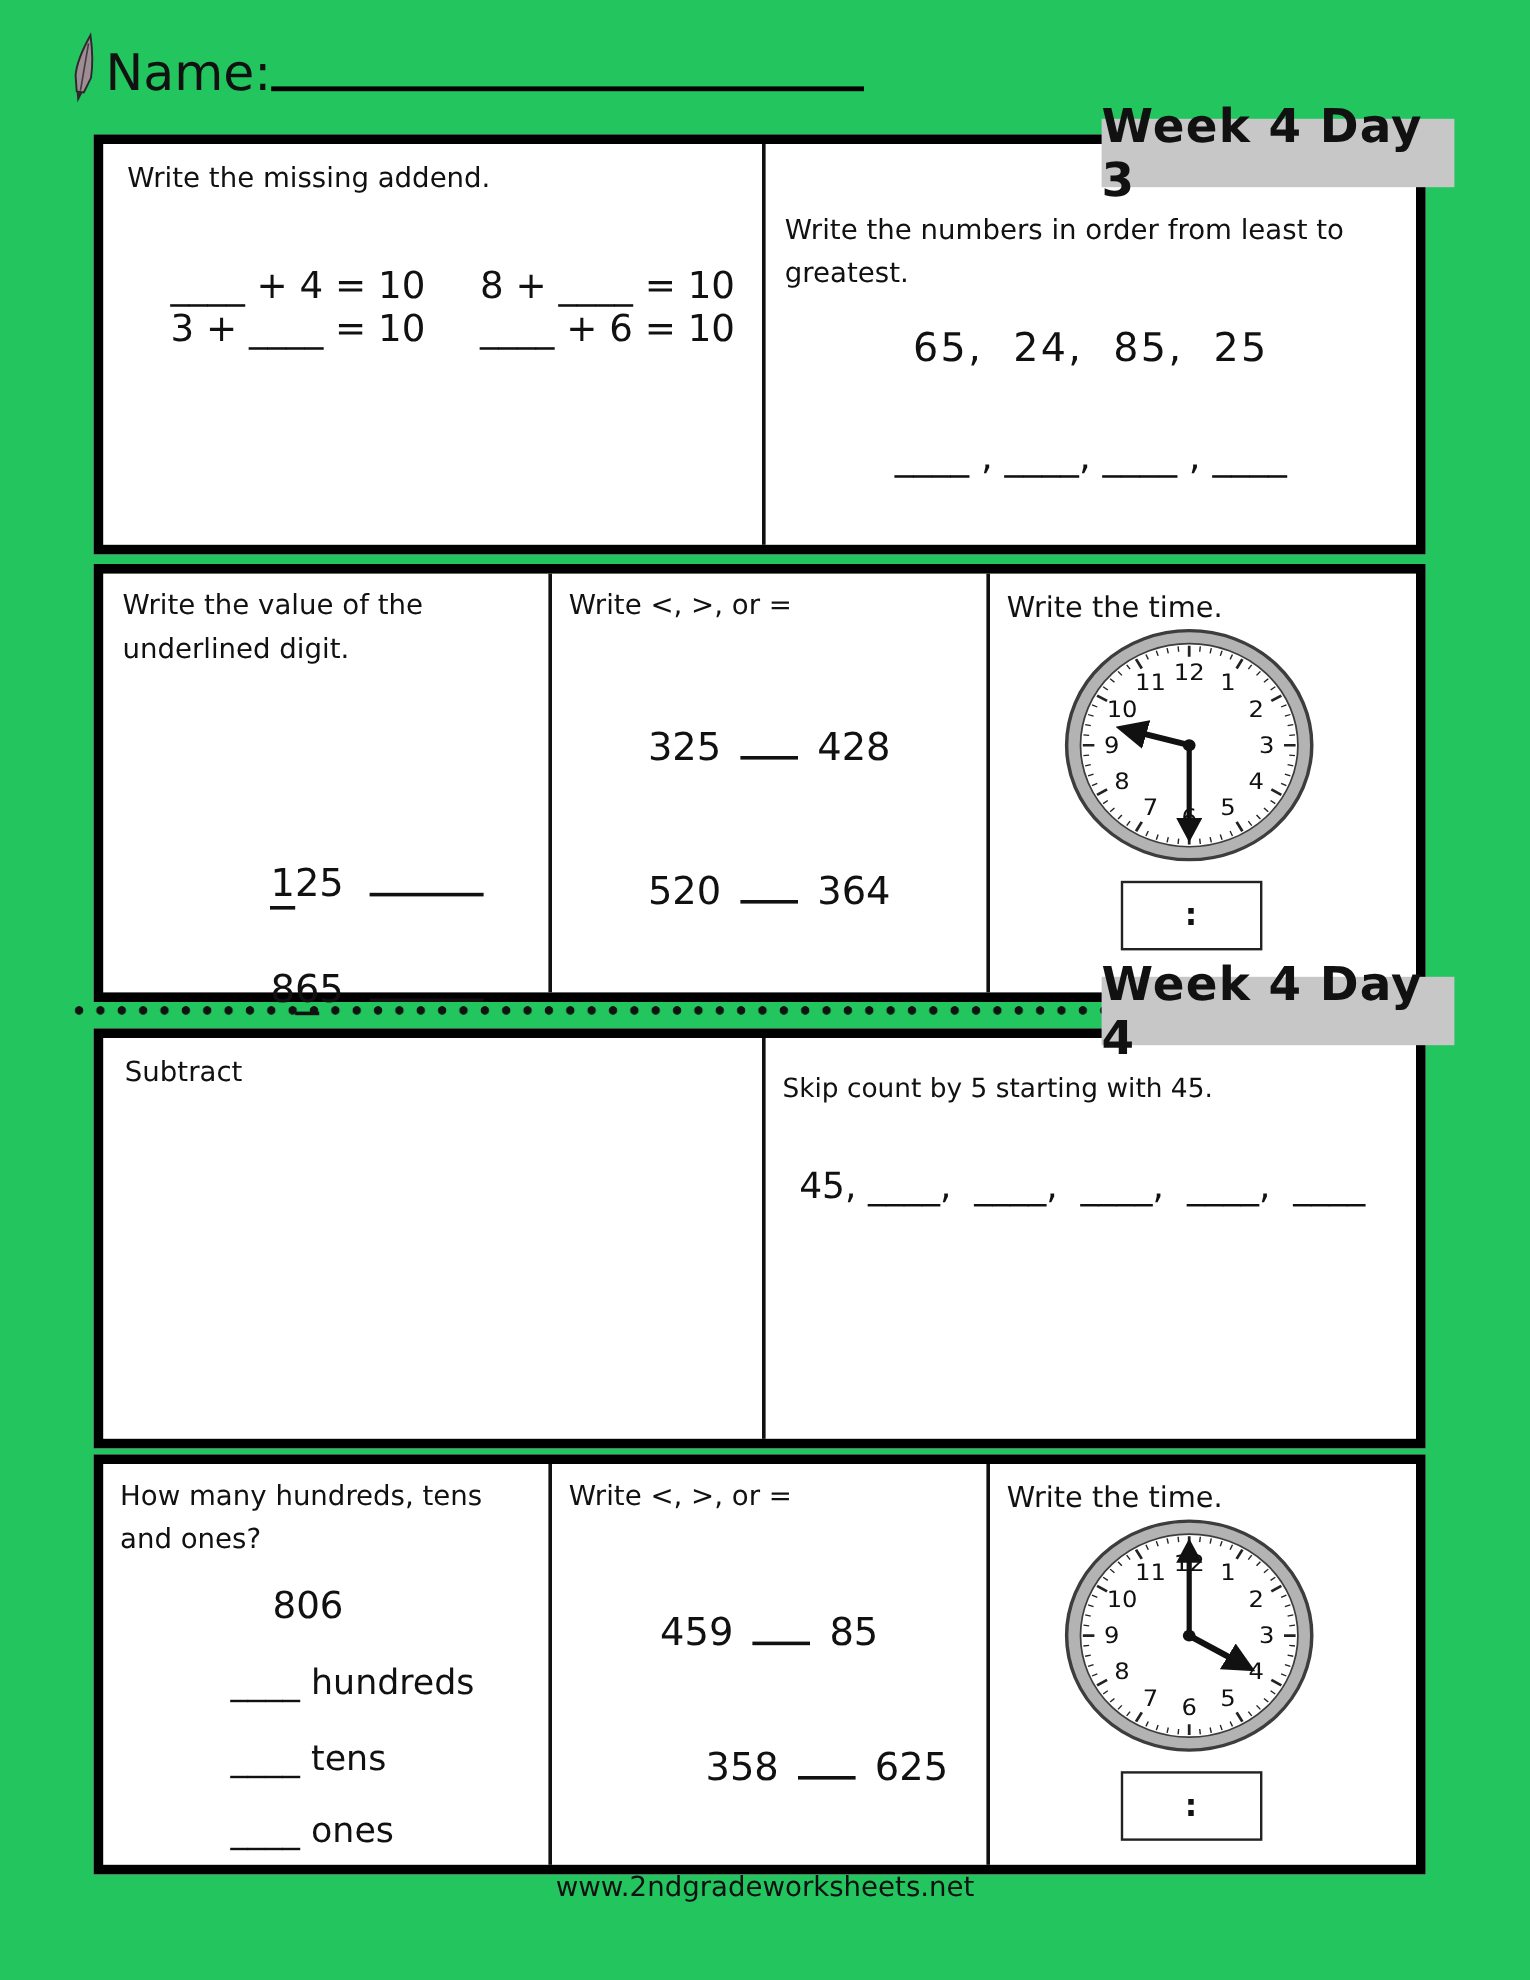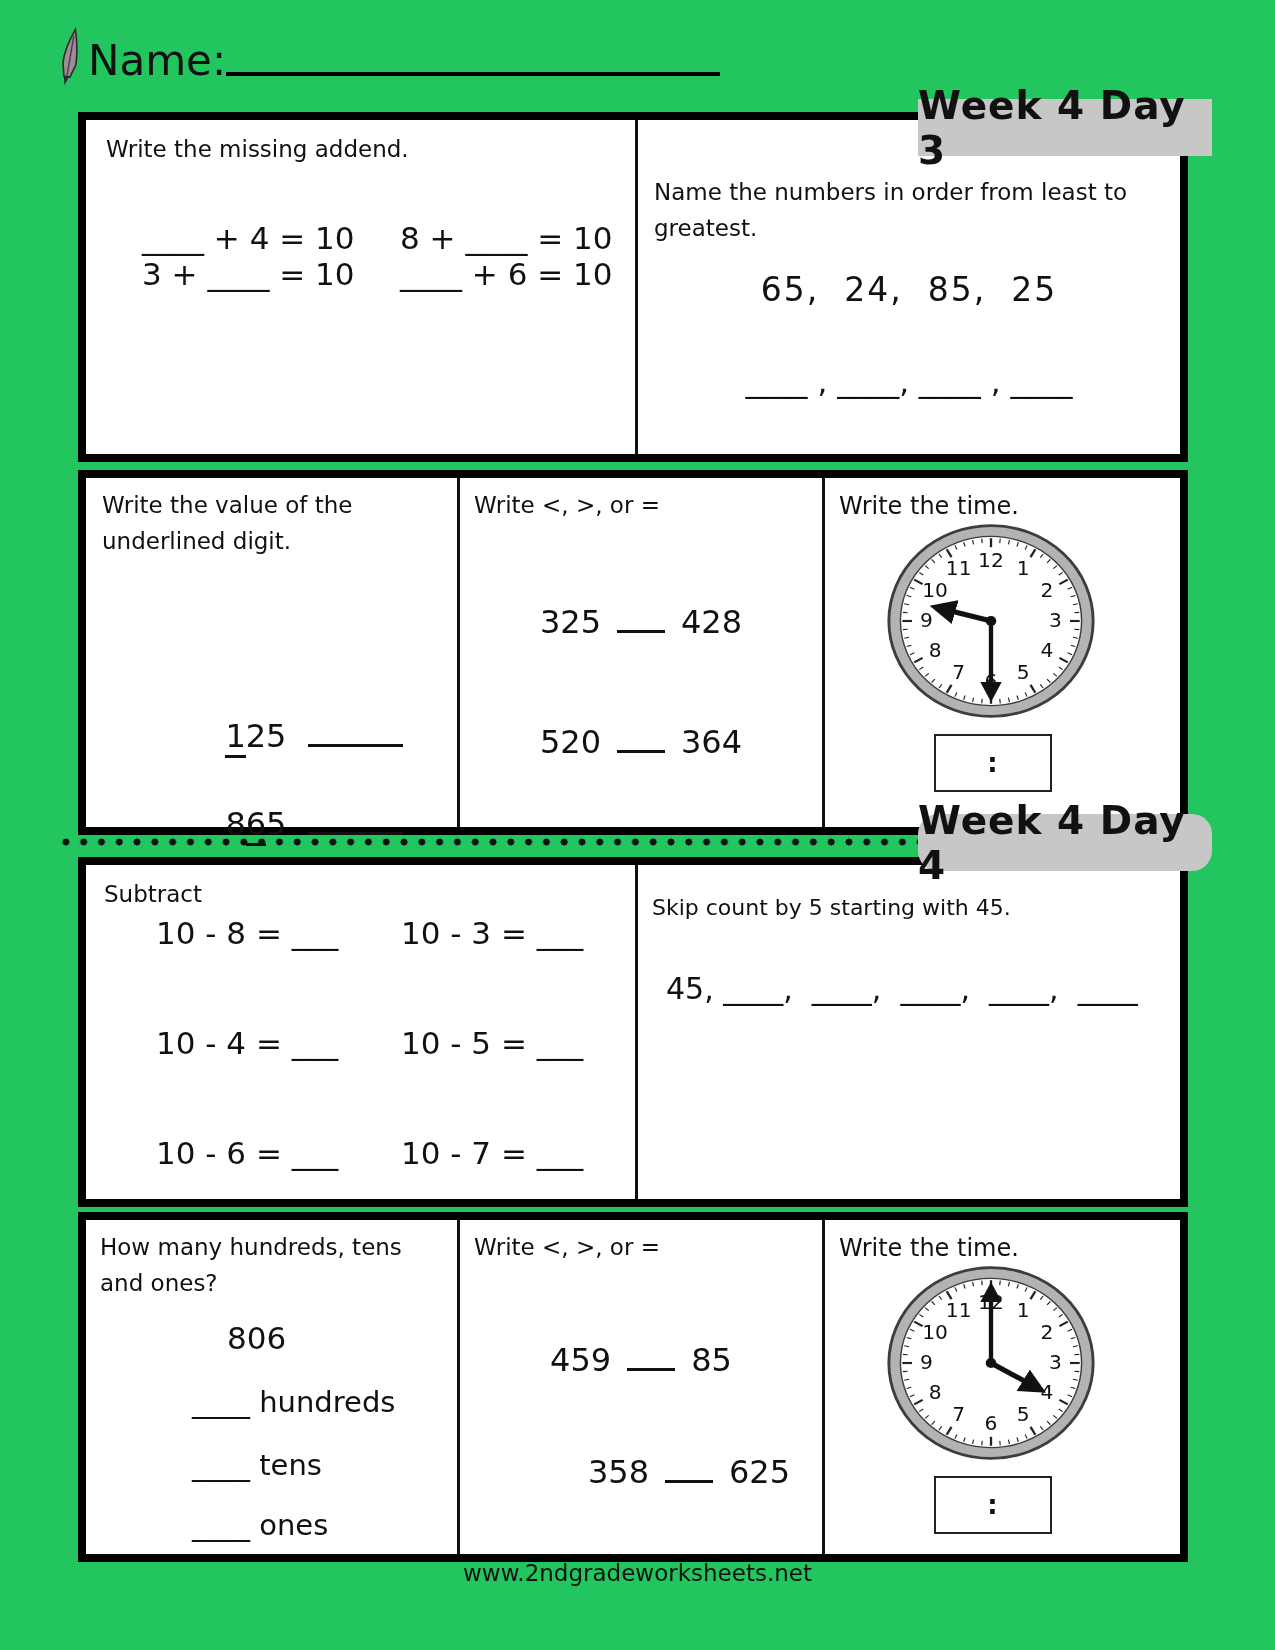--- a/index.html
+++ b/index.html
@@ -19,21 +19,21 @@
   .row3{top:857px;height:334px;}
   .row4{top:1212px;height:334px;}
   .cell{position:relative;height:100%;box-sizing:border-box;flex:0 0 auto;}
   .cell + .cell{border-left:3px solid #101010;}
   .c-a1{width:549px;} .c-a2{flex:1 1 auto;}
   .c-n1{width:371px;} .c-n2{width:365px;} .c-n3{flex:1 1 auto;}
 
   .day-header{position:absolute;left:918px;width:294px;height:57px;background:#c7c7c7;
               z-index:6;display:flex;align-items:center;justify-content:center;
               font-size:39px;font-weight:600;letter-spacing:1px;}
-  .hdr3{top:99px;} .hdr4{top:814px;border-radius:20px;}
+  .hdr3{top:99px;} .hdr4{top:814px;}
 
   .dots{position:absolute;left:57px;top:836px;width:1119px;height:12px;
         background-image:radial-gradient(circle,#111 3.2px,transparent 3.8px);
         background-size:17.8px 12px;background-repeat:repeat-x;background-position:0 50%;}
 
   .instr{position:absolute;font-size:23px;line-height:1.55;}
 
   
   .ma-grid{position:absolute;top:100px;left:56px;display:grid;
            grid-template-columns:258px auto;font-size:31px;white-space:pre;}
@@ -99,21 +99,21 @@
     <div class="cell c-a1">
       <div class="instr" style="top:12px;left:20px;">Write the missing addend.</div>
       <div class="ma-grid">
         <span>____ + 4 = 10</span>
         <span>8 + ____ = 10</span>
         <span>3 + ____ = 10</span>
         <span>____ + 6 = 10</span>
       </div>
     </div>
     <div class="cell c-a2">
-      <div class="instr" style="top:55px;left:16px;">Name the numbers in order from least to greatest.</div>
+      <div class="instr" style="top:55px;left:16px;">Write the numbers in order from least to greatest.</div>
       <div class="ord-nums">65,  24,  85,  25</div>
       <div class="ord-blanks">____ , ____, ____ , ____</div>
     </div>
   </div>
 
   <div class="row row2">
     <div class="cell c-n1">
       <div class="instr" style="top:10px;left:16px;width:305px;">Write the value of the underlined digit.</div>
       <div class="ud-item" style="top:196px;">
         <span></span><span class="udigit">1</span><span>25</span><span class="blank ud-blank"></span>
@@ -221,28 +221,20 @@
         <span>:</span>
       </div>
     </div>
   </div>
 
   <div class="dots"></div>
 
   <div class="row row3">
     <div class="cell c-a1">
       <div class="instr" style="top:12px;left:18px;">Subtract</div>
-      <div class="sub-grid">
-        <span>10 - 8 = ___</span>
-        <span>10 - 3 = ___</span>
-        <span>10 - 4 = ___</span>
-        <span>10 - 5 = ___</span>
-        <span>10 - 6 = ___</span>
-        <span>10 - 7 = ___</span>
-      </div>
     </div>
     <div class="cell c-a2">
       <div class="instr" style="top:26px;left:14px;font-size:22px;">Skip count by 5 starting with 45.</div>
       <div class="skip-line">45, ____,  ____,  ____,  ____,  ____</div>
     </div>
   </div>
 
   <div class="row row4">
     <div class="cell c-n1">
       <div class="instr" style="top:10px;left:14px;width:345px;">How many hundreds, tens and ones?</div>

